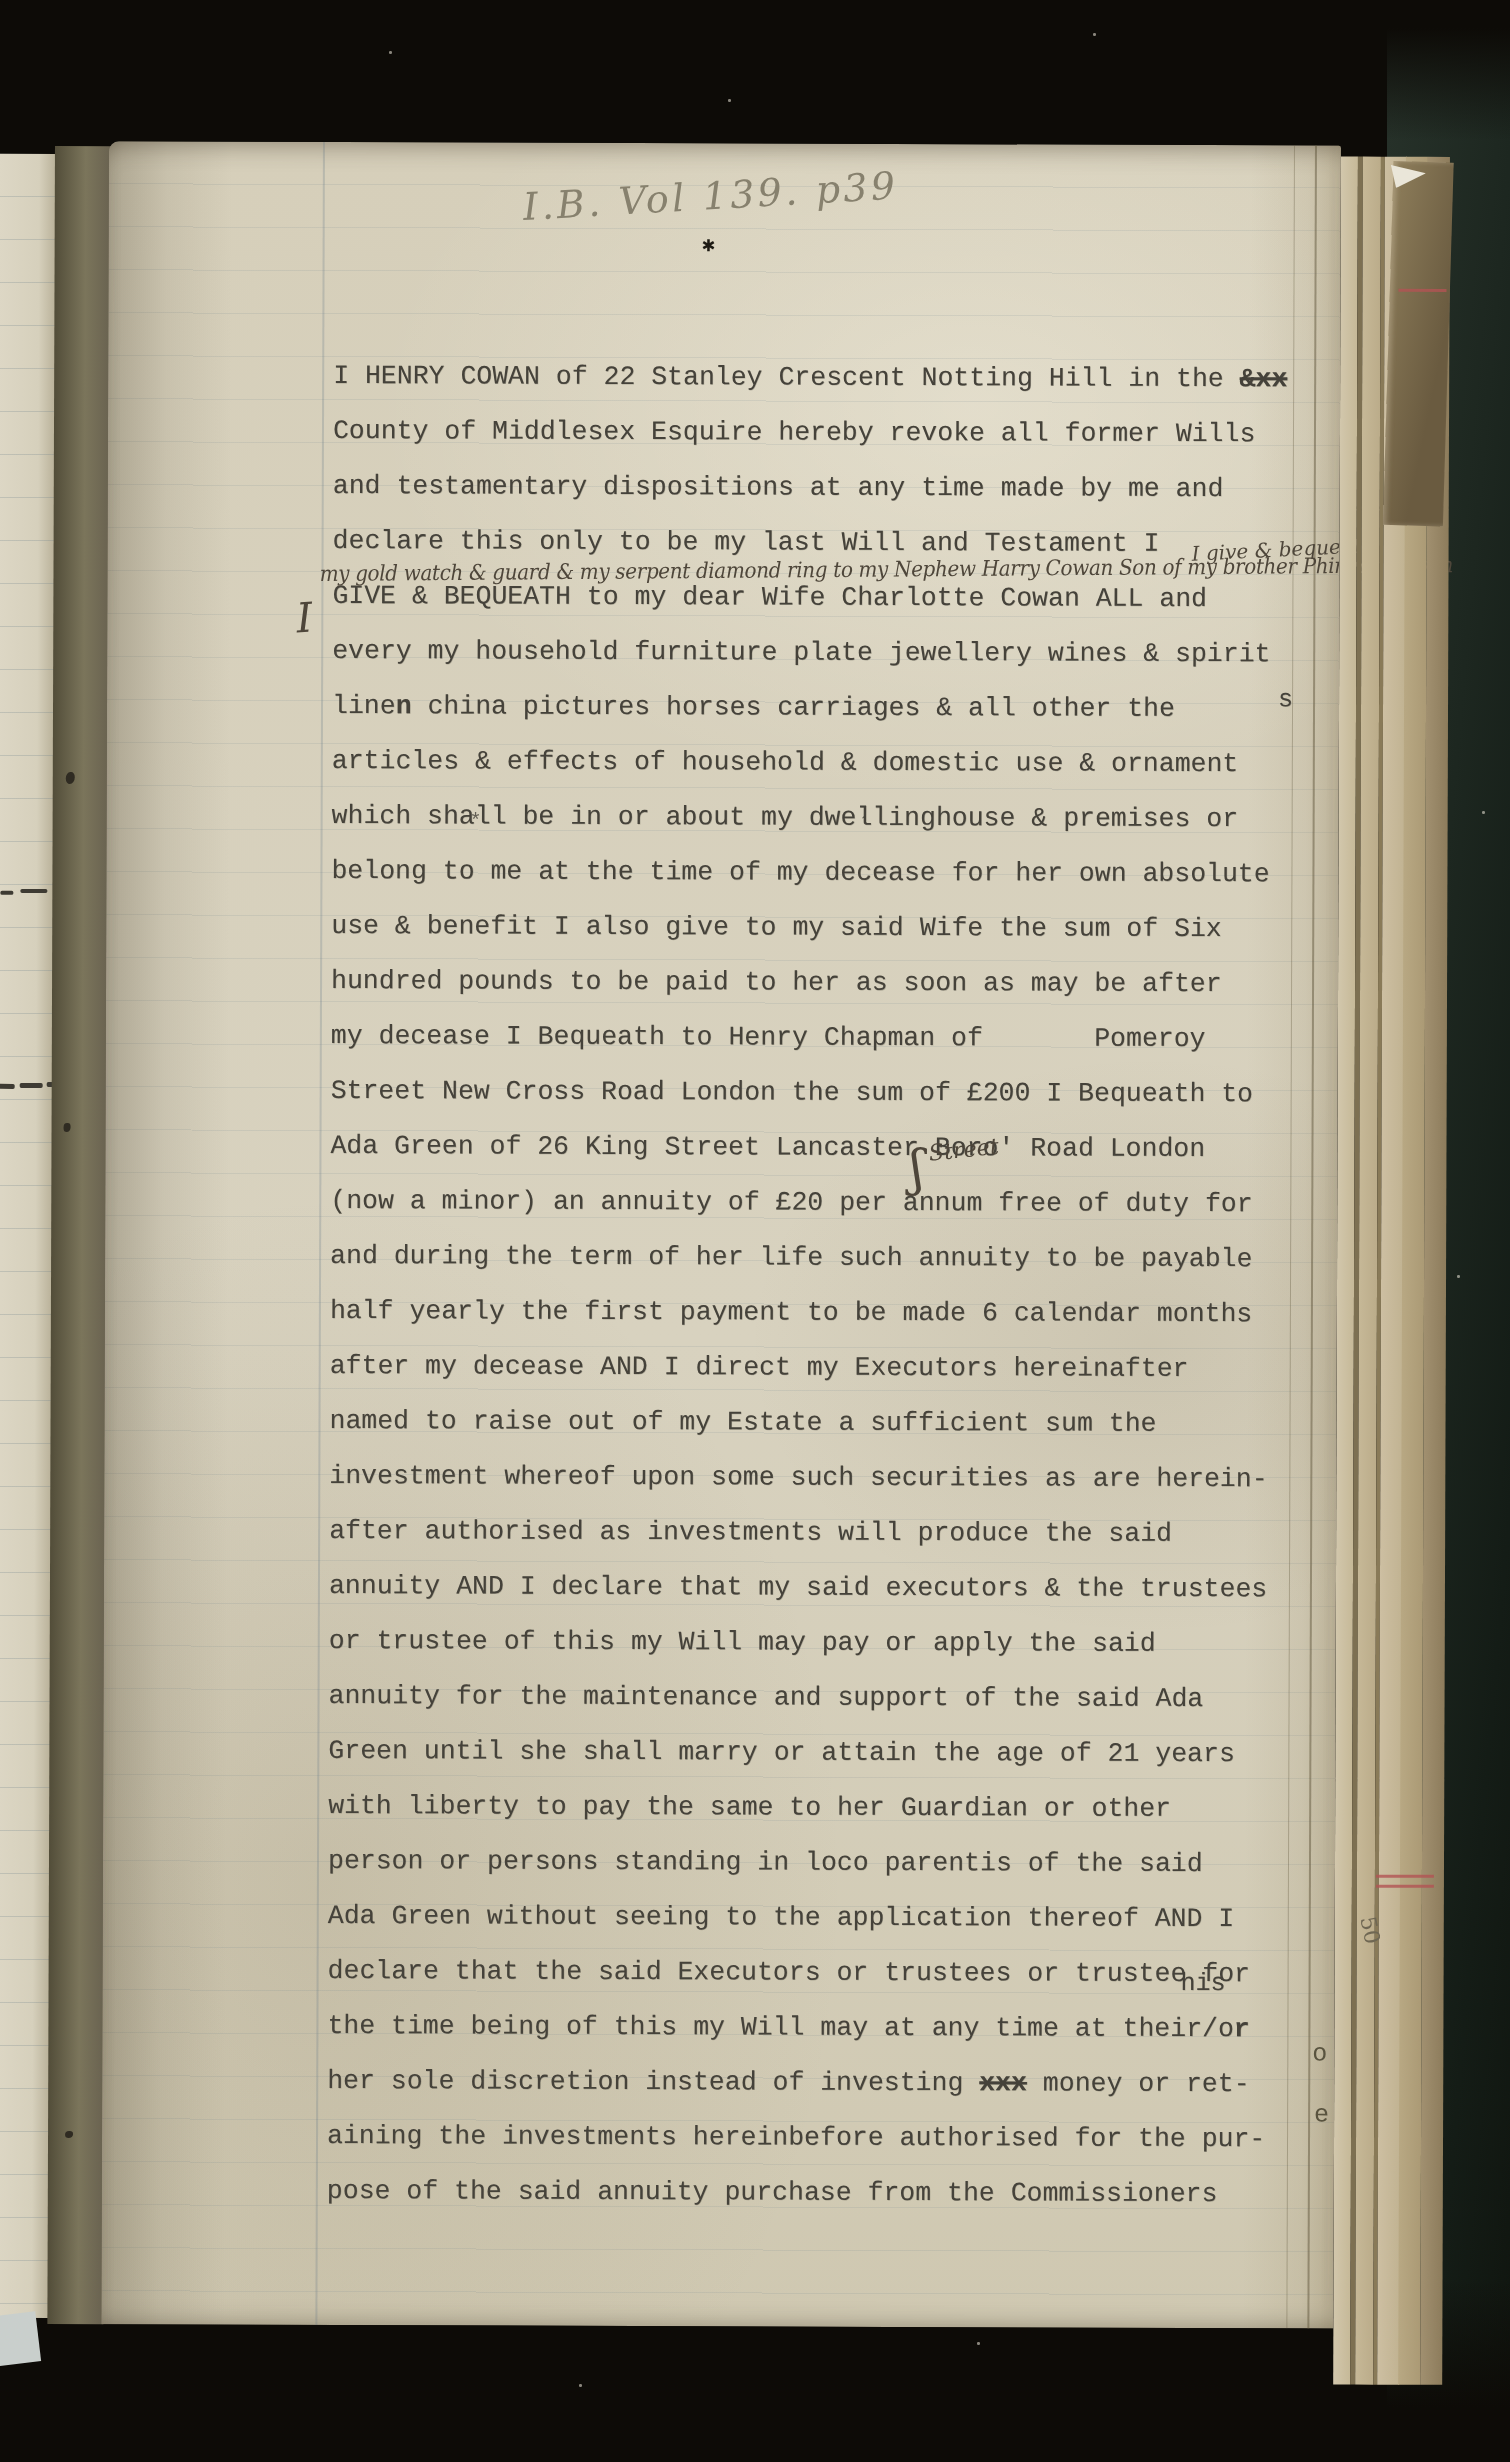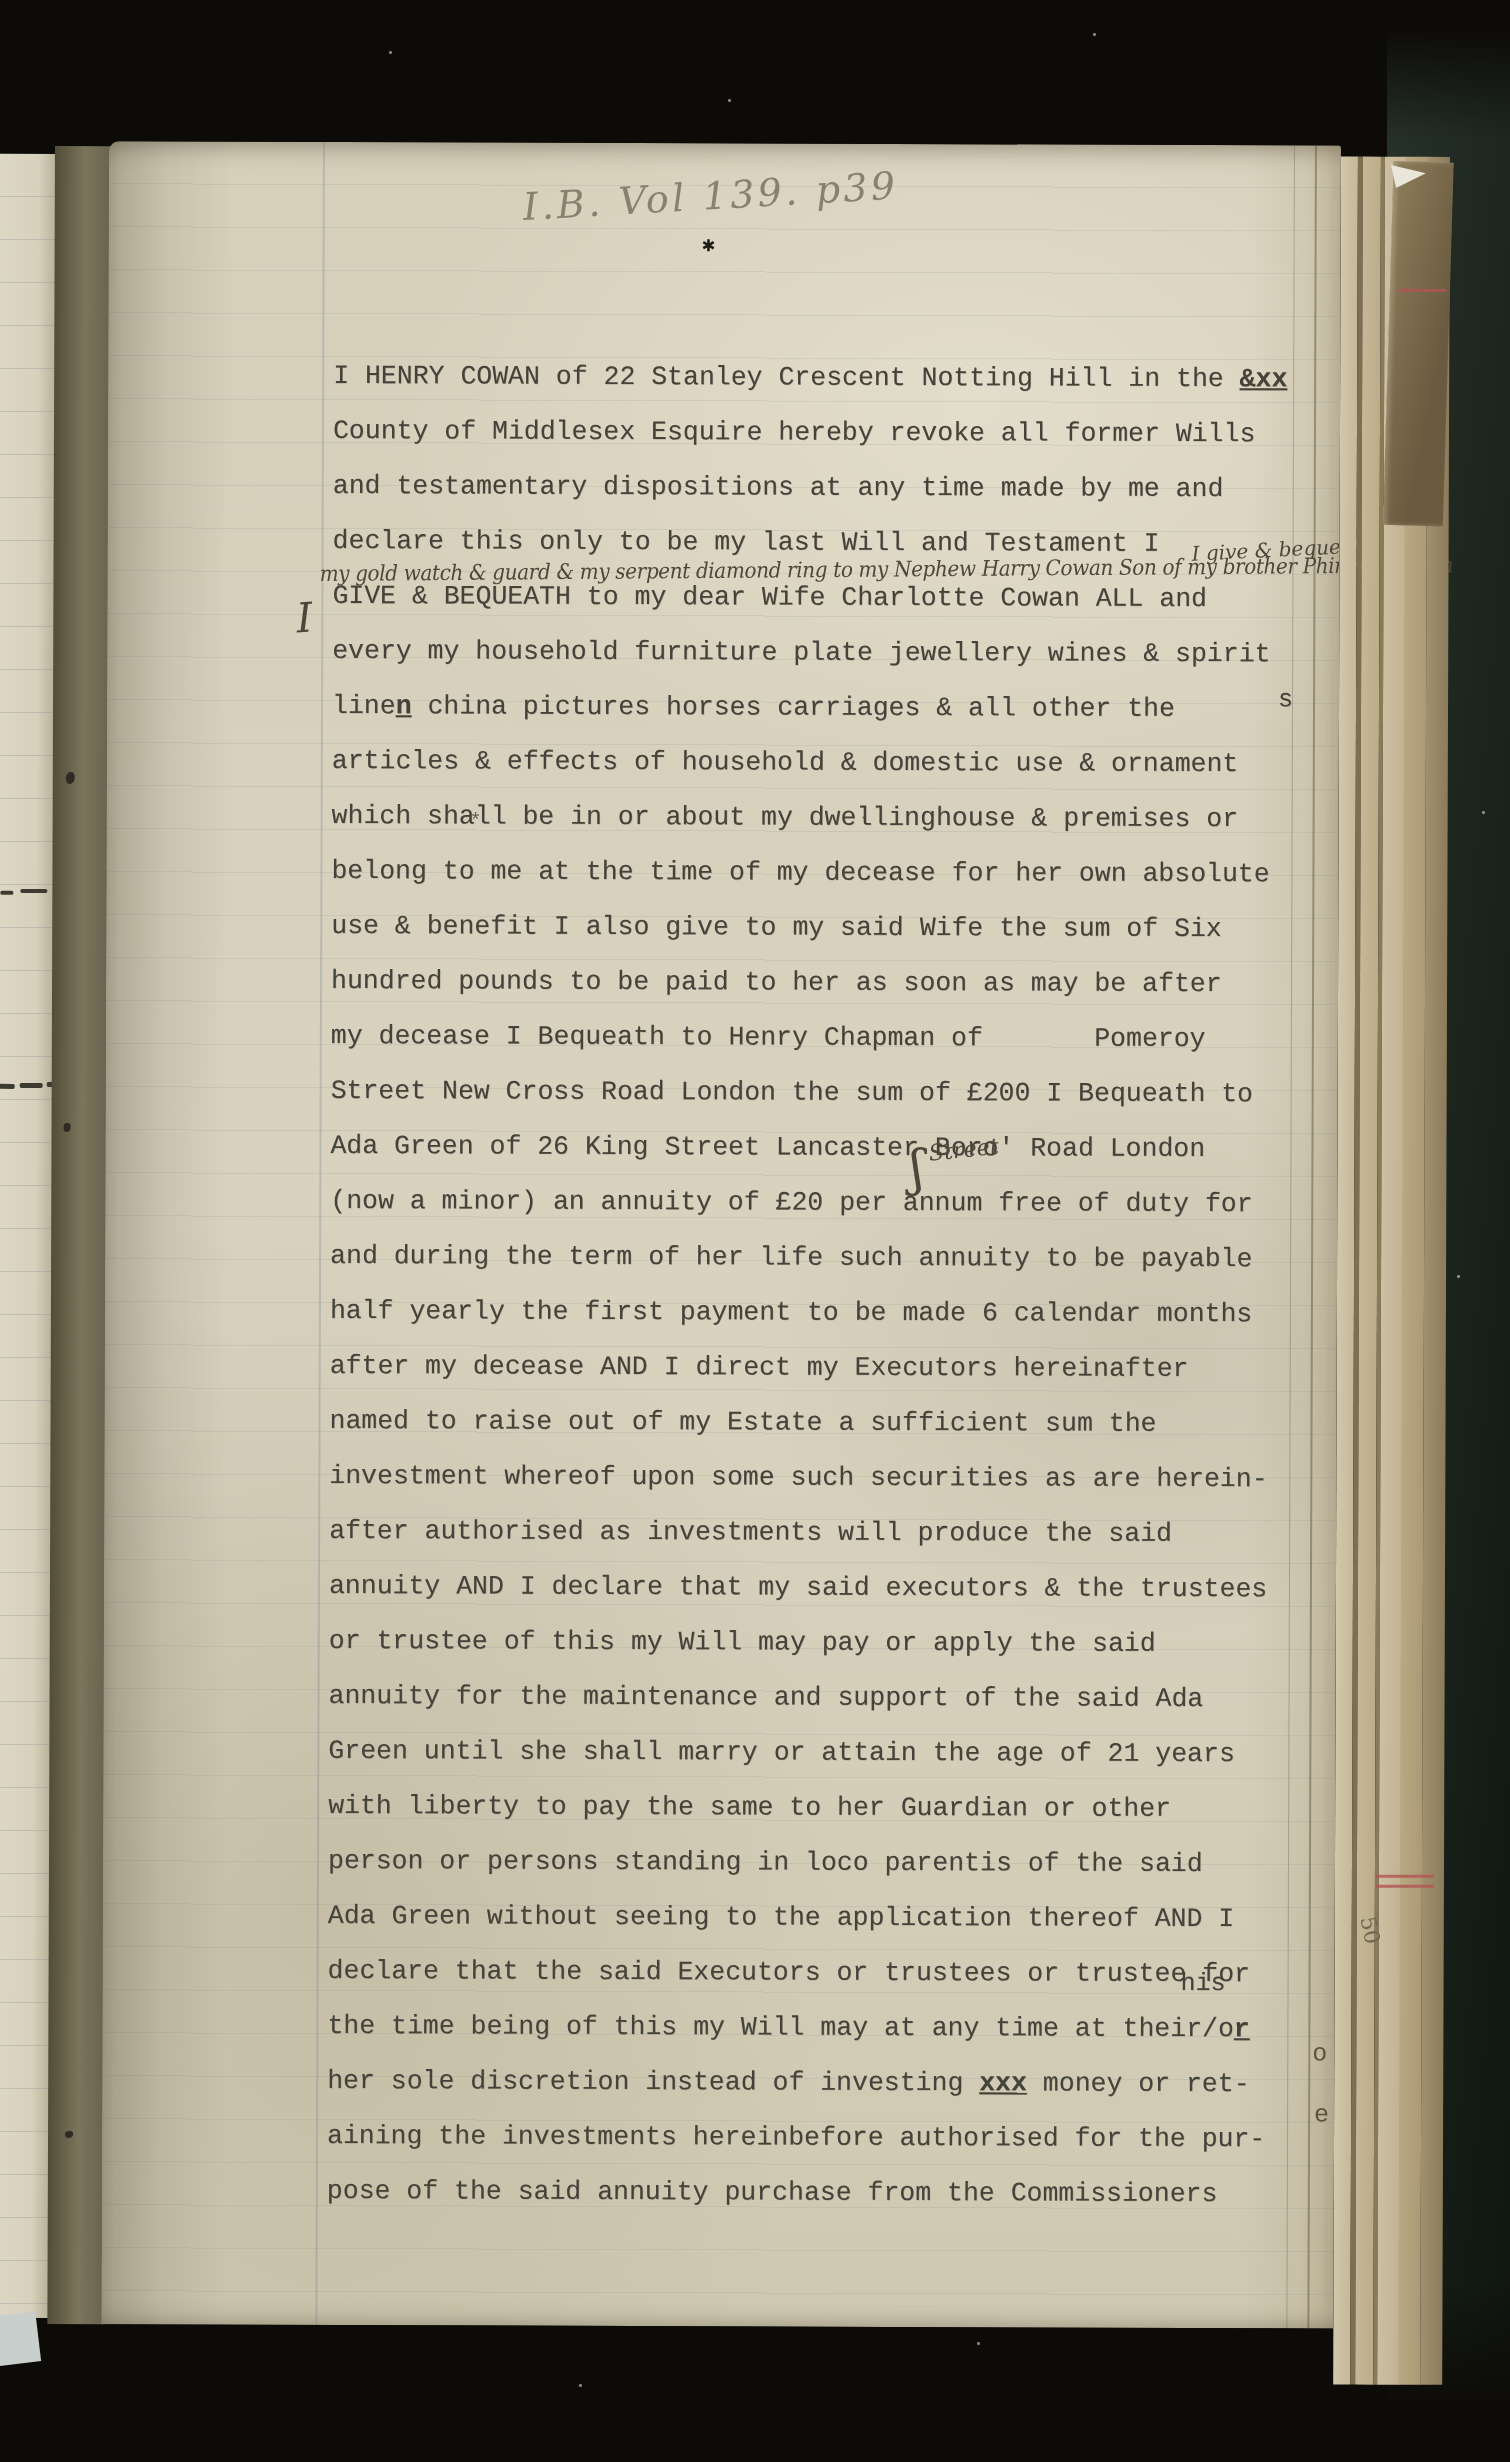--- a/index.html
+++ b/index.html
@@ -52,21 +52,21 @@
   .pencil{position:absolute;left:414px;top:31px;color:#87816e;
       font-family:"DejaVu Serif",serif;font-style:italic;font-size:38px;letter-spacing:3.3px;
       transform:rotate(-3.5deg);white-space:nowrap;}
   .hmark{position:absolute;left:593px;top:93px;color:#1d1a13;font-size:16.6px;font-family:"DejaVu Sans",sans-serif;}
 
   
   .typed{position:absolute;left:225px;top:207px;width:1002px;
       font-family:"Liberation Mono","DejaVu Sans Mono",monospace;font-size:26.5px;line-height:55px;
       color:#45423a;white-space:pre;text-shadow:0.5px 0.5px 0 rgba(70,65,55,.30);}
   .typed .strike{text-decoration:line-through;text-decoration-thickness:2.5px;}
-  .typed .bold{font-weight:bold;text-decoration:underline;}
+  .typed .bold{font-weight:bold;}
   .t-ins{position:absolute;font-family:"Liberation Mono","DejaVu Sans Mono",monospace;font-size:25px;
       color:#45423a;text-shadow:0.5px 0.5px 0 rgba(70,65,55,.30);}
 
   
   .hand{position:absolute;font-family:"DejaVu Serif",serif;font-style:italic;color:#4e463a;white-space:nowrap;}
   .hand-interline{left:212px;top:419px;font-size:21.5px;letter-spacing:-0.4px;
       transform:scaleX(.93) rotate(-.6deg);transform-origin:left top;}
   .hand-append{left:1084px;top:392px;font-size:20px;transform:rotate(-3deg);}
   .hand-bigI{left:189px;top:452px;font-size:41px;transform:rotate(-4deg);}
   .hand-street{left:823px;top:992px;font-size:22.3px;transform:rotate(-6deg);}

